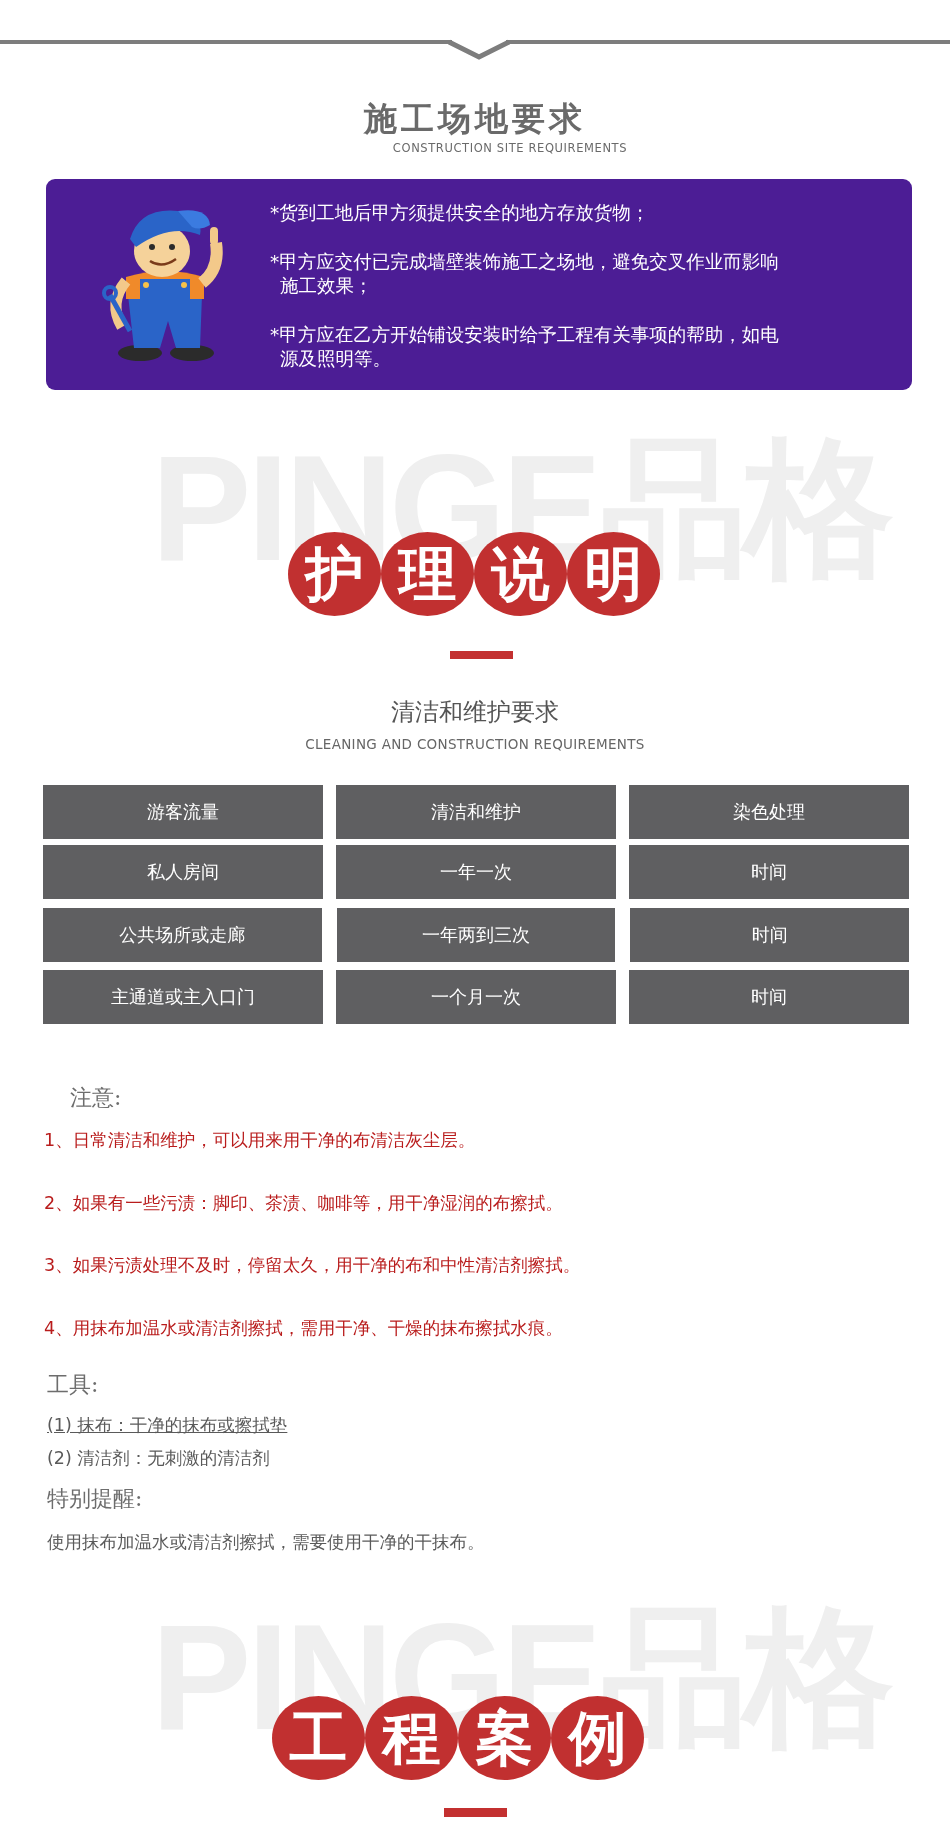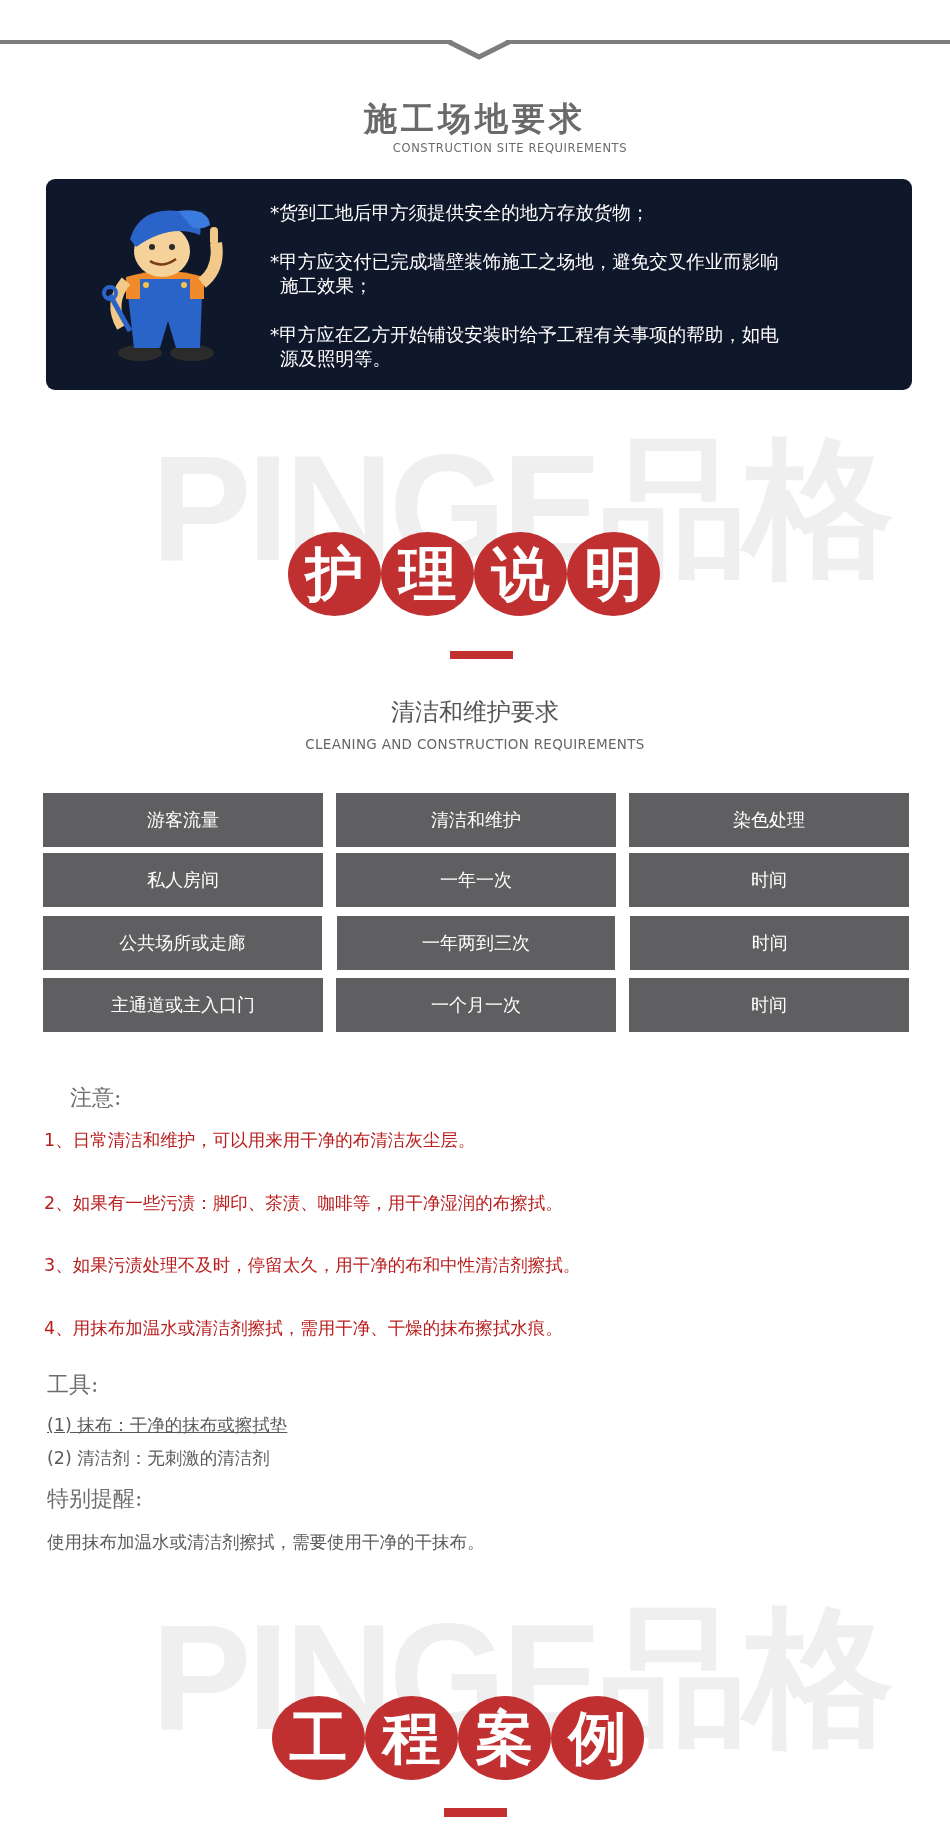--- a/index.html
+++ b/index.html
@@ -19,21 +19,21 @@
       font-size: 33px; font-weight: bold; letter-spacing: 4px;
     }
     .sec-sub {
       left: 0; width: 950px; text-align: center; color: #6a6a6a;
       font-size: 11.5px; letter-spacing: 0.6px; padding-left: 35px;
     }
 
     
     .info-box {
       left: 46px; top: 179px; width: 866px; height: 211px;
-      background: #0f172a; border-radius: 9px;
+      background: #4c1d95; border-radius: 9px;
     }
     .worker { left: 54px; top: 24px; width: 130px; height: 160px; }
     .info-lines {
       left: 224px; top: 22px; width: 630px; color: #ffffff;
       font-size: 18.5px; line-height: 24px;
     }
     .info-line { margin: 0 0 25px 0; }
     .info-line .cont { padding-left: 10px; display: block; }
 
     
@@ -52,21 +52,21 @@
       font-size: 58px; line-height: 84px; text-align: center;
     }
     .red-bar { background: #c33030; }
 
     
     .care-title { left: 0; width: 950px; text-align: center; color: #555555; font-size: 24px; }
     .care-sub { left: 0; width: 950px; text-align: center; color: #666666; font-size: 13.5px; letter-spacing: 0.3px; }
 
     
     .grid { left: 43px; top: 793px; width: 866px; }
-    .grid-row { display: flex; justify-content: space-between; height: 46px; }
+    .grid-row { display: flex; justify-content: space-between; height: 46px; align-items: flex-end; }
     .cell {
       width: 280px; height: 54px; background: #5f5f61; color: #ffffff;
       font-size: 18px; line-height: 54px; text-align: center;
     }
 
     
     .note-head {
       color: #6d6d6d; font-family: "DejaVu Serif", "Liberation Serif", serif;
       font-size: 22px;
     }

